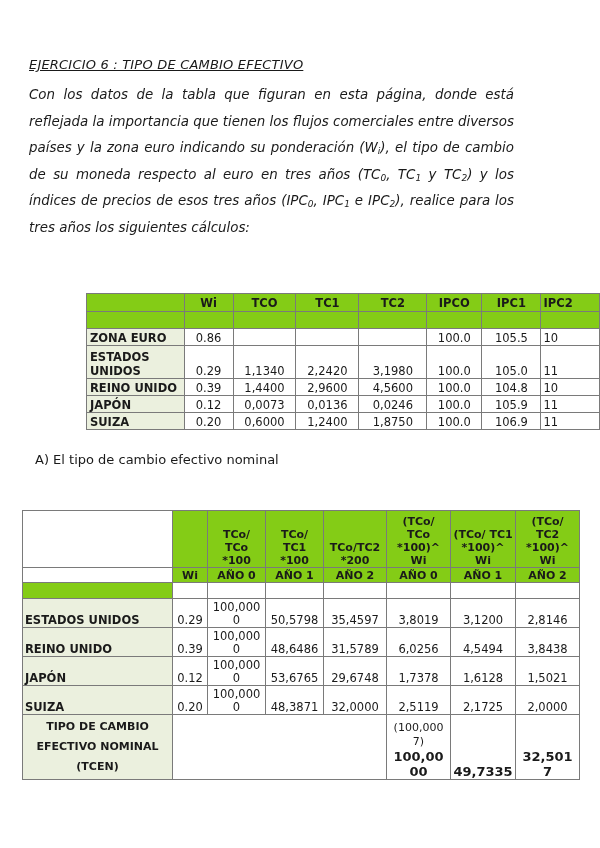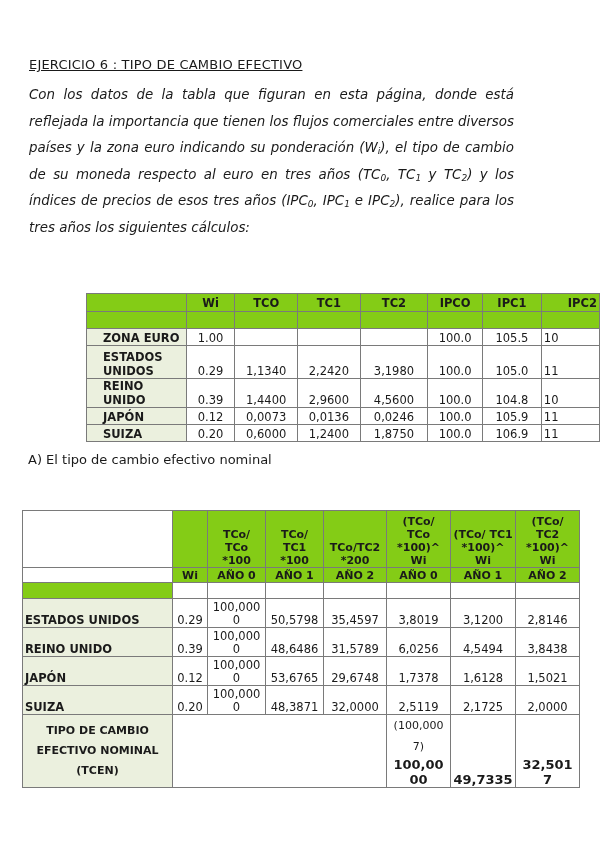--- a/index.html
+++ b/index.html
@@ -1,48 +1,48 @@
 <!DOCTYPE html>
 <html><head>
 <meta charset="utf-8">
 <style>
   html, body { margin:0; padding:0; background:#ffffff; }
   body { width:600px; height:848px; position:relative; overflow:hidden;
          font-family:"DejaVu Sans", sans-serif; color:#1a1a1a; }
-  .title { position:absolute; left:29px; top:57px; font-size:13px; 
+  .title { position:absolute; left:29px; top:57px; font-size:13px; font-style:italic;
            text-decoration:underline; letter-spacing:0.2px; }
   .para { position:absolute; left:29px; top:82px; width:485px; font-size:13.4px;
           line-height:26.5px; text-align:justify;font-style:italic; }
   .para sub { font-size:9px; vertical-align:-2px; line-height:0; }
-  .sect { position:absolute; left:28px; top:452px; font-size:13px; }
+  .sect { position:absolute; left:35px; top:452px; font-size:13px; }
 
   table { border-collapse:collapse; position:absolute; font-family:"DejaVu Sans", sans-serif; }
   td, th { border:1px solid #7a7a7a; padding:0 2px; font-size:11.5px; }
   .hd { background:#84cc16; }
   .lab { background:#ebf0de; font-weight:bold; text-align:left; vertical-align:bottom; }
   .num { text-align:center; vertical-align:bottom; }
 
   #t1 { left:86px; top:293px; table-layout:fixed; }
   #t1 th { font-weight:bold; height:17px; text-align:center; }
   #t1 td { height:16px; }
   #t1 tr.blank td { height:16px; }
   #t1 tr.tall td { height:32px; line-height:14px; }
-  #t1 .lab { padding-left:16px; }
+  #t1 .lab { padding-left:3px; }
 
   #t2 { left:22px; top:510px; table-layout:fixed; }
   #t2 th { font-weight:bold; text-align:center; vertical-align:bottom; font-size:11px; line-height:13px; }
   #t2 tr.h1 th { height:56px;margin-top:8px; }
   #t2 tr.h2 th { height:14px; line-height:13px; }
   #t2 tr.blank td { height:15px; }
   #t2 tr.row td { height:28px; line-height:13px; }
   #t2 tr.row .lab { font-size:11.5px; padding-left:2px; }
   #t2 .tcen-lab { background:#ebf0de; font-weight:bold; text-align:center; vertical-align:middle;
                   font-size:11px; line-height:20px; height:64px; }
   #t2 .tcen-val { text-align:center; vertical-align:bottom; font-weight:bold; font-size:13px; line-height:15px; }
-  #t2 .tcen-val .small { font-weight:normal; font-size:11px; line-height:21px; display:block; }
+  #t2 .tcen-val .small { font-weight:normal; font-size:11px; line-height:14px; display:block; }
   .wrapnum { word-break:break-all; }
 </style>
 </head>
 <body>
 
 <div class="title">EJERCICIO 6 :  TIPO DE CAMBIO EFECTIVO</div>
 
 <div class="para"><span>Con los datos de la tabla que figuran en esta página, donde está reflejada la importancia que tienen los flujos comerciales entre diversos países y la zona euro indicando su ponderación (W</span><sub>i</sub><span>), el tipo de cambio de su moneda respecto al euro en tres años (TC</span><sub>0</sub><span>, TC</span><sub>1</sub><span> y TC</span><sub>2</sub><span>) y los índices de precios de esos tres años (IPC</span><sub>0</sub><span>, IPC</span><sub>1</sub><span> e IPC</span><sub>2</sub><span>), realice para los tres años los siguientes cálculos:</span></div>
 
 <table id="t1">
@@ -58,35 +58,35 @@
   </colgroup>
   <tbody>
       <tr class="hd">
     <th class="hd"></th>
     <th class="hd">Wi</th>
     <th class="hd">TCO</th>
     <th class="hd">TC1</th>
     <th class="hd">TC2</th>
     <th class="hd">IPCO</th>
     <th class="hd">IPC1</th>
-    <th class="hd" style="text-align:right">IPC2</th>
+    <th class="hd" style="text-align:left">IPC2</th>
   </tr>
   <tr class="blank hd">
     <td class="hd"></td>
         <td class="hd"></td>
         <td class="hd"></td>
         <td class="hd"></td>
         <td class="hd"></td>
         <td class="hd"></td>
         <td class="hd"></td>
         <td class="hd"></td>
   </tr>
   <tr>
     <td class="lab">ZONA EURO</td>
-    <td class="num">1.00</td>
+    <td class="num">0.86</td>
     <td class="num"></td>
     <td class="num"></td>
     <td class="num"></td>
     <td class="num">100.0</td>
     <td class="num">105.5</td>
     <td class="num" style="text-align:left">10</td>
   </tr>
   <tr class="tall">
     <td class="lab">ESTADOS UNIDOS</td>
     <td class="num">0.29</td>

